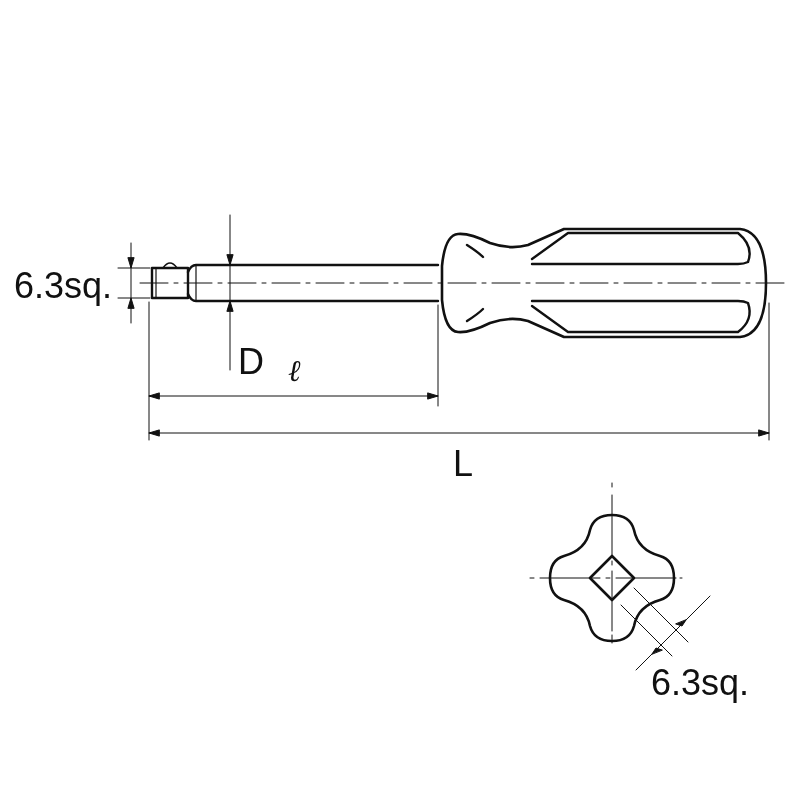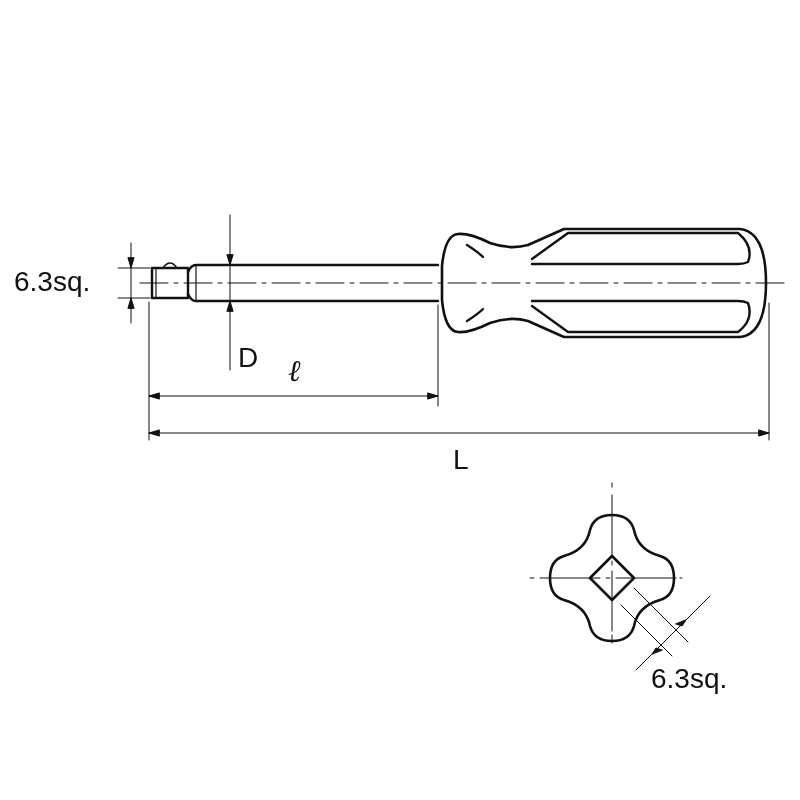--- a/index.html
+++ b/index.html
@@ -1,19 +1,19 @@
 <!DOCTYPE html>
 <html><head>
 <meta charset="utf-8">
 <style>
   html, body { margin: 0; padding: 0; background: #ffffff; }
   #canvas { position: relative; width: 800px; height: 800px; overflow: hidden; background: #ffffff; }
   svg { position: absolute; left: 0; top: 0; }
   .lbl { position: absolute; font-family: "Liberation Sans", sans-serif; color: #111111; line-height: 1; white-space: nowrap; }
-  .big { font-size: 28px; }
+  .big { font-size: 36px; }
   .ell { font-family: "Liberation Serif", serif; font-style: italic; font-size: 30px; }
 </style>
 </head>
 <body>
 
 <div id="canvas">
   <svg width="800" height="800" viewBox="0 0 800 800">
     <g fill="none" stroke="#111" stroke-linecap="round" stroke-linejoin="round">
 
       <line x1="140" y1="283" x2="790" y2="283" stroke-width="1" stroke-dasharray="28 6 4 6"></line>

